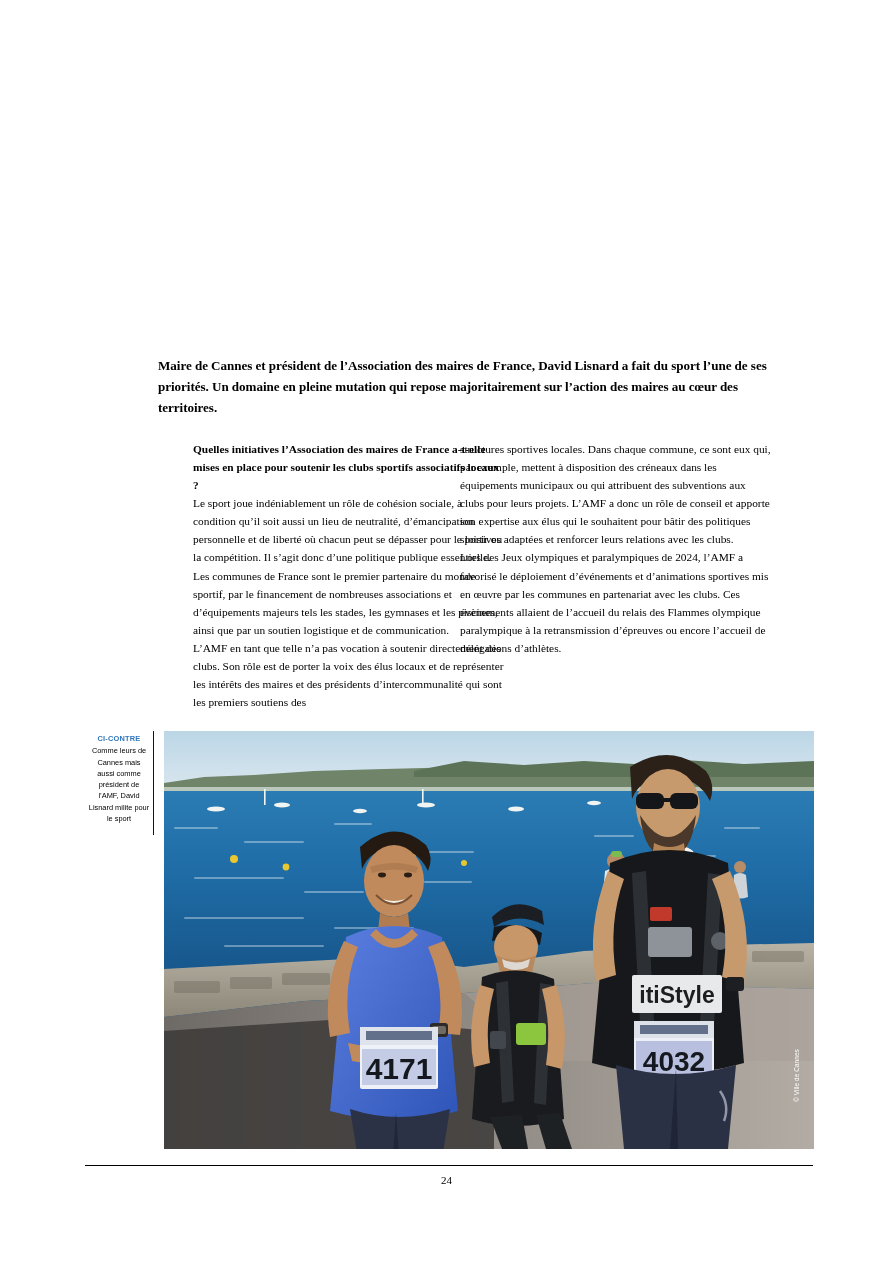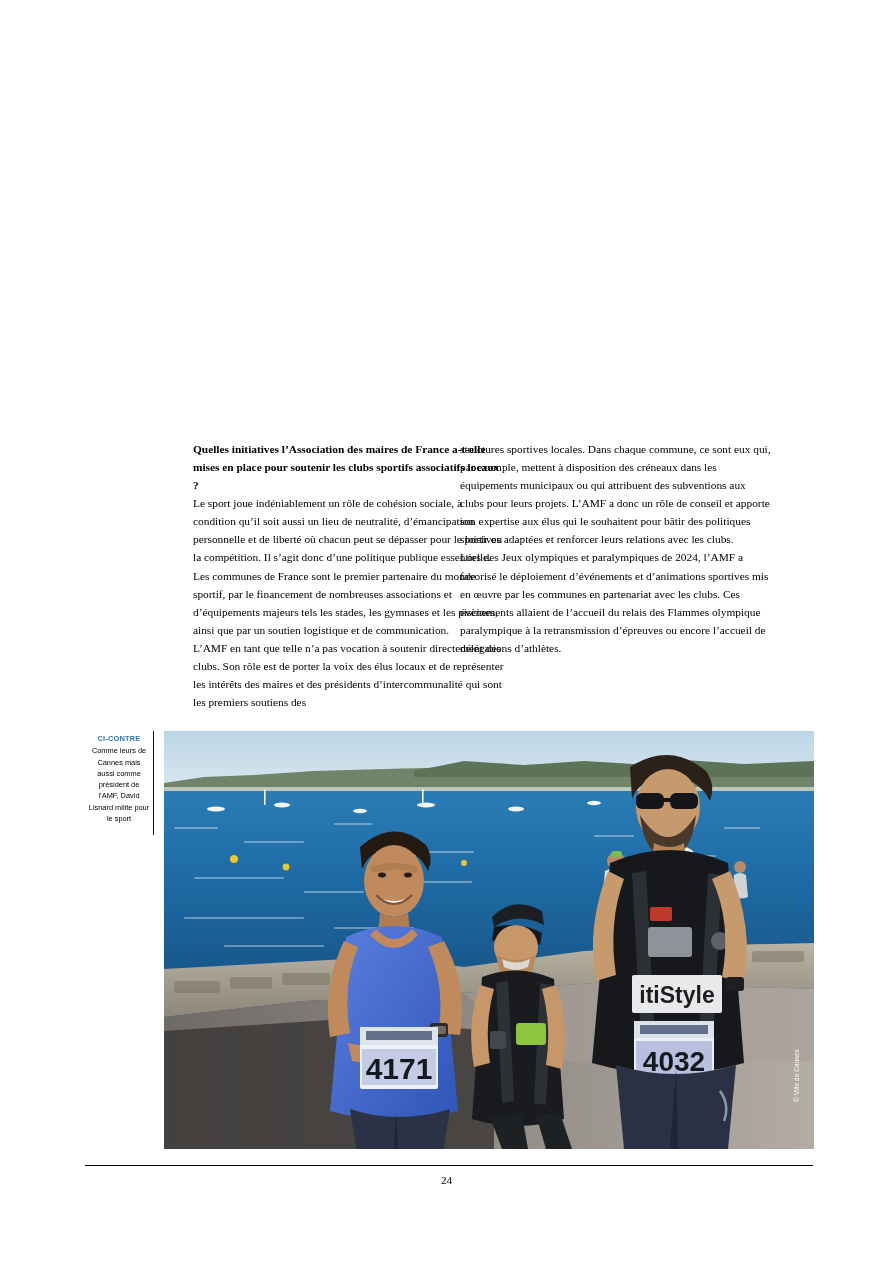--- a/index.html
+++ b/index.html
@@ -186,20 +186,21 @@
     font-size: 11px;
   }
 </style>
 </head>
 <body>
 
 <div class="page">
 
 
 
+  <div class="standfirst">Maire de Cannes et président de l’Association des maires de France, David Lisnard a fait du sport l’une de ses priorités. Un domaine en pleine mutation qui repose majoritairement sur l’action des maires au cœur des territoires.</div>
 
   <div class="col col-left">
     <p class="q">Quelles initiatives l’Association des maires de France a-t-elle mises en place pour soutenir les clubs sportifs associatifs locaux ?</p>
     <p>Le sport joue indéniablement un rôle de cohésion sociale, à condition qu’il soit aussi un lieu de neutralité, d’émancipation personnelle et de liberté où chacun peut se dépasser pour le loisir ou la compétition. Il s’agit donc d’une politique publique essentielle.</p>
     <p>Les communes de France sont le premier partenaire du monde sportif, par le financement de nombreuses associations et d’équipements majeurs tels les stades, les gymnases et les piscines, ainsi que par un soutien logistique et de communication.</p>
     <p>L’AMF en tant que telle n’a pas vocation à soutenir directement des clubs. Son rôle est de porter la voix des élus locaux et de représenter les intérêts des maires et des présidents d’intercommunalité qui sont les premiers soutiens des</p>
   </div>
 
   <div class="col col-right">
     <p>structures sportives locales. Dans chaque commune, ce sont eux qui, par exemple, mettent à disposition des créneaux dans les équipements municipaux ou qui attribuent des subventions aux clubs pour leurs projets. L’AMF a donc un rôle de conseil et apporte son expertise aux élus qui le souhaitent pour bâtir des politiques sportives adaptées et renforcer leurs relations avec les clubs.</p>

